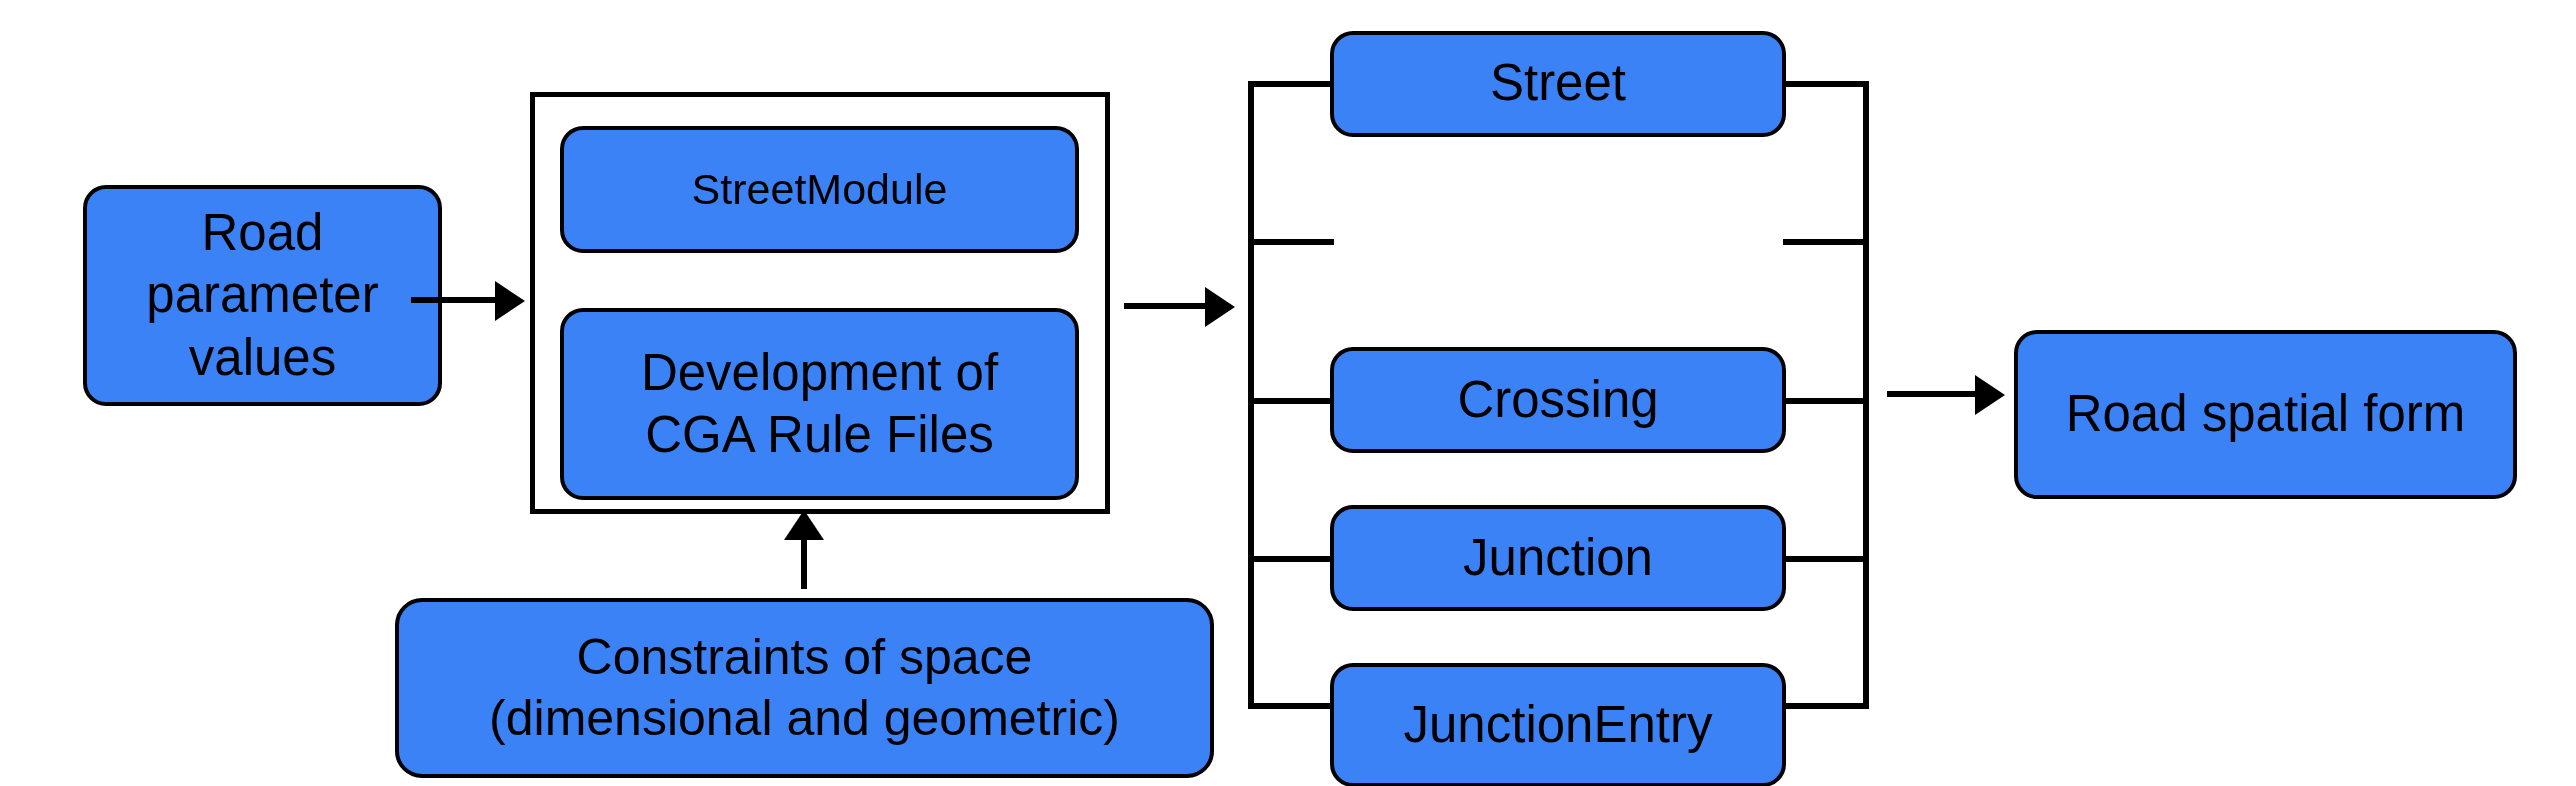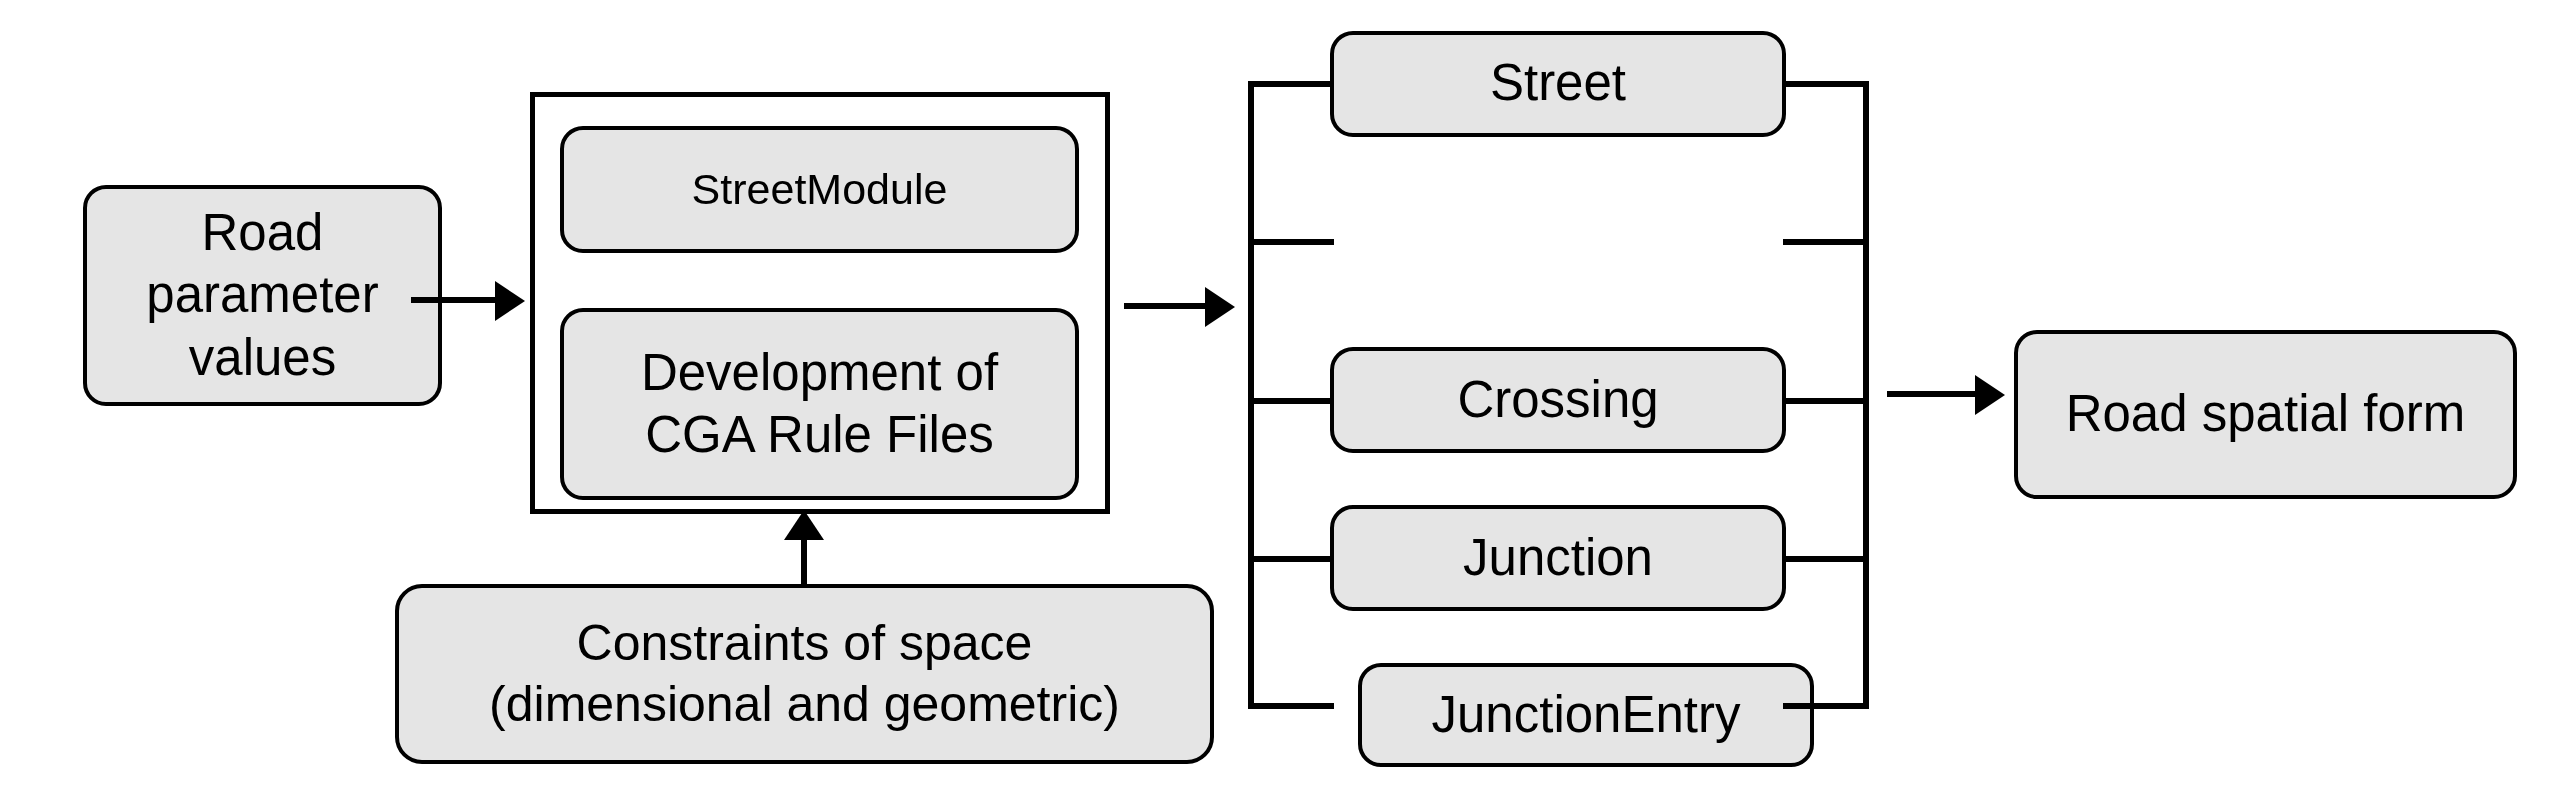--- a/index.html
+++ b/index.html
@@ -14,21 +14,21 @@
   #diagram-root {
     position: relative;
     width: 2576px;
     height: 786px;
     background: #ffffff;
     overflow: hidden;
   }
   .node {
     position: absolute;
     box-sizing: border-box;
-    background: #e5e5e5;
+    background: #3b82f6;
     border: 4.5px solid #000000;
     border-radius: 23px;
     display: flex;
     align-items: center;
     justify-content: center;
     text-align: center;
     line-height: 1.22;
     color: #000000;
   }
   .node-label {
@@ -54,29 +54,29 @@
   }
   #node-streetmodule {
     left: 560px; top: 126px; width: 519px; height: 127px;
     font-size: 43px;
   }
   #node-cga-rules {
     left: 560px; top: 308px; width: 519px; height: 192px;
     font-size: 51px;
   }
   #node-constraints {
-    left: 395px; top: 584px; width: 819px; height: 180px;
+    left: 395px; top: 598px; width: 819px; height: 180px;
     font-size: 50px;
     border-radius: 27px;
   }
   #node-street      { left: 1330px; top: 30.5px;  width: 456px; height: 106px; font-size: 51px; }
   #node-sidewalk    { left: 1330px; top: 188px; width: 456px; height: 106px; font-size: 51px; }
   #node-crossing    { left: 1330px; top: 347px; width: 456px; height: 106px; font-size: 51px; }
   #node-junction    { left: 1330px; top: 505px; width: 456px; height: 106px; font-size: 51px; }
-  #node-junctionentry { left: 1358px; top: 663px; width: 456px; height: 104px; font-size: 51px; }
+  #node-junctionentry { left: 1330px; top: 663px; width: 456px; height: 124px; font-size: 51px; }
   #node-road-form {
     left: 2014px; top: 330px; width: 503px; height: 169px;
     font-size: 51px;
   }
   
   .conn {
     position: absolute;
     background: #000000;
   }
   .hline { height: 6.3px; }

